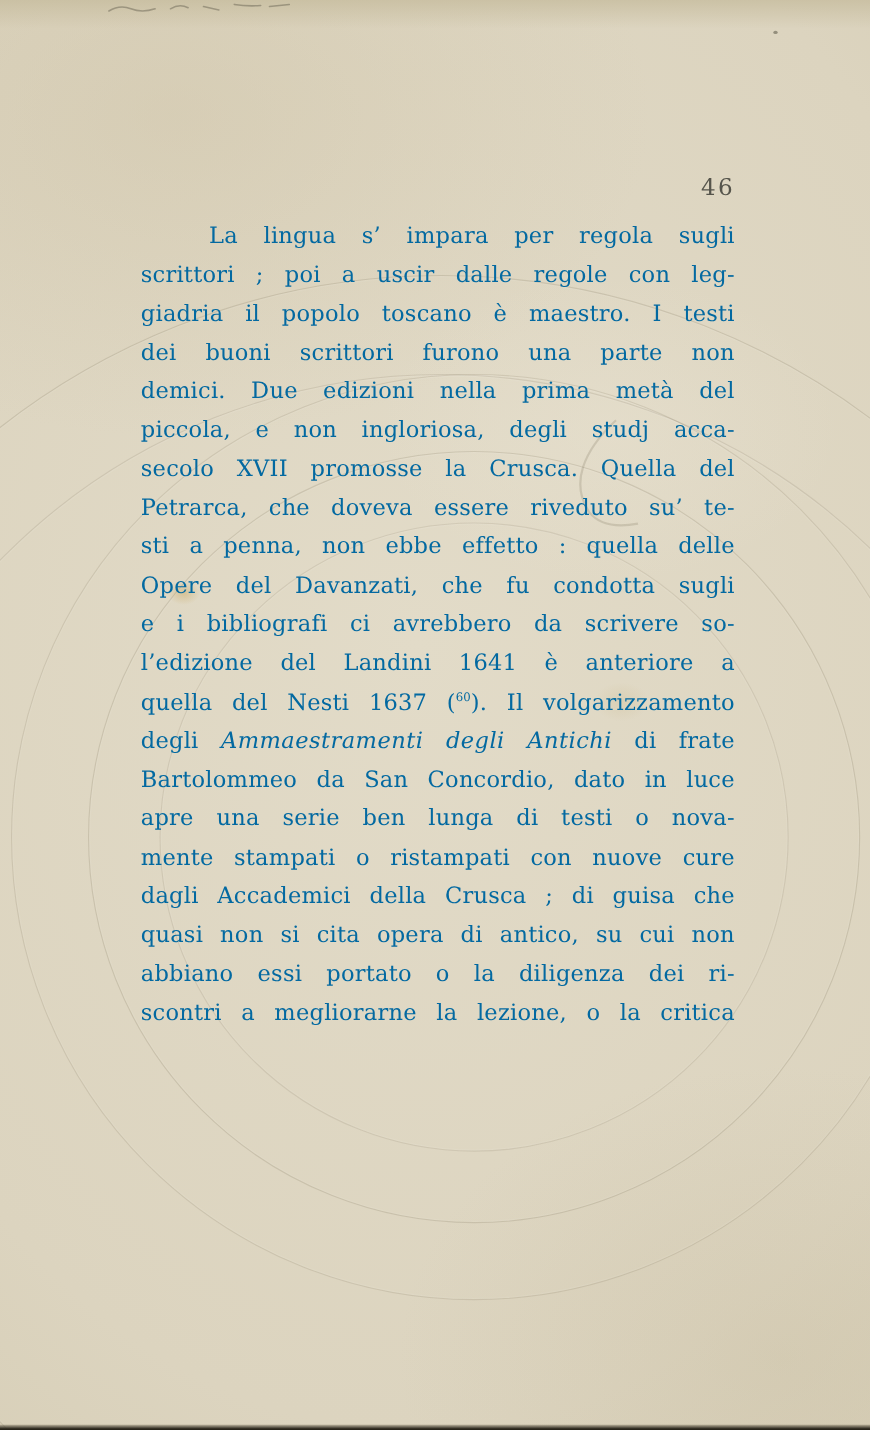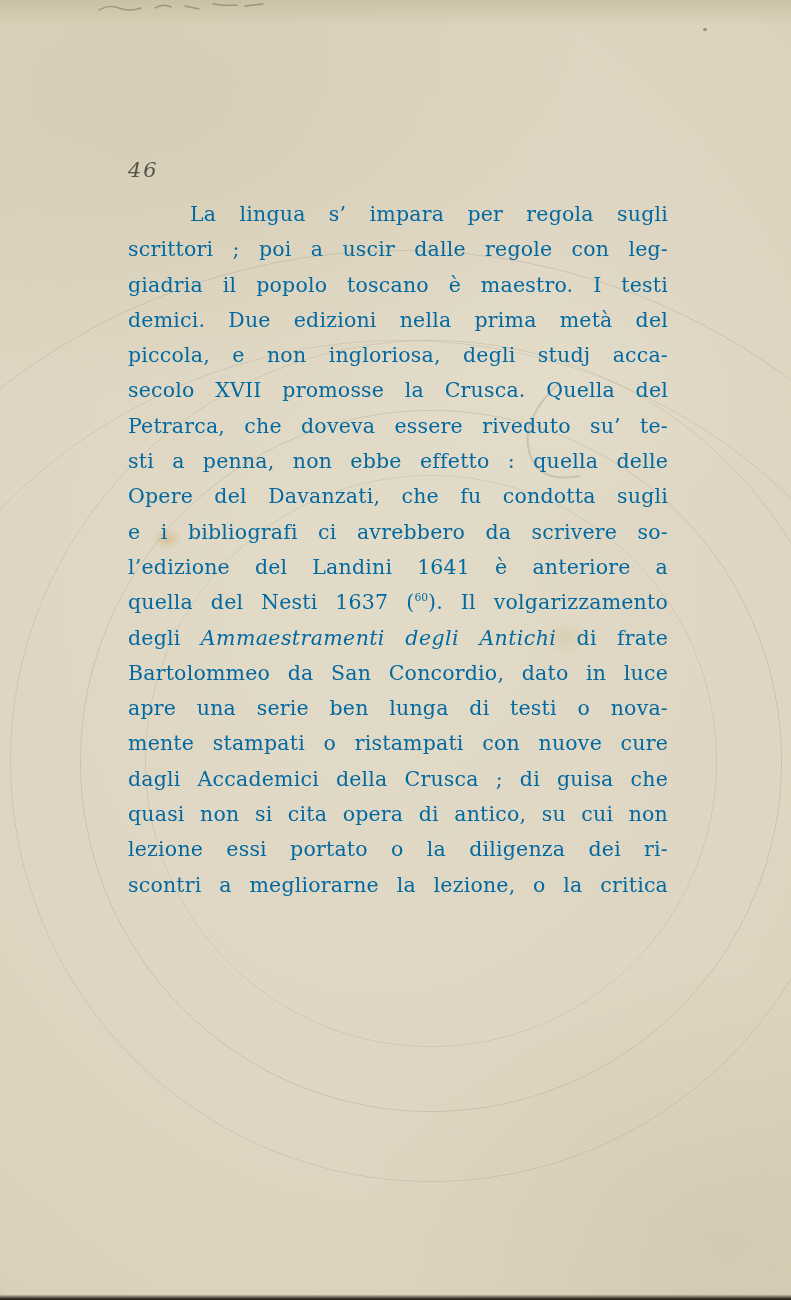--- a/index.html
+++ b/index.html
@@ -57,24 +57,23 @@
   }
   .scribble { position: absolute; left: 95px; top: 0; }
   .speck {
     position: absolute; left: 703px; top: 28px; width: 4px; height: 3px;
     border-radius: 50%; background: rgba(90,85,70,0.55);
   }
 
   
   .page-number {
     position: absolute; top: 158px; left: 128px; width: 540px;
-    text-align: left;
+    text-align: right;
     font-size: 21px; letter-spacing: 2px;
     color: #56554c;
-    font-style: italic;
   }
   .text-block {
     position: absolute; top: 197px; left: 128px; width: 540px;
     color: #0369a1;
   }
   .line {
     font-size: 20.5px;
     line-height: 35.3px;
     letter-spacing: 0.2px;
     text-align: justify;
@@ -110,32 +109,33 @@
 <div class="speck"></div>
 <svg class="scribble" width="180" height="18">
   <path d="M 4 10 q 10 -6 20 -2 t 22 0 M 60 8 q 8 -5 16 -1 M 90 6 l 14 3 M 118 4 q 12 2 24 1 M 150 6 l 18 -2" fill="none" stroke="rgba(95,90,75,0.45)" stroke-width="1.4" stroke-linecap="round"></path>
 </svg>
 
 <div class="page-number">46</div>
 <div class="text-block">
     <div class="line indent"><span>La lingua s’ impara per regola sugli</span></div>
     <div class="line"><span>scrittori ; poi a uscir dalle regole con leg-</span></div>
     <div class="line"><span>giadria il popolo toscano è maestro. I testi</span></div>
+    <div class="line"><span>dei buoni scrittori furono una parte non</span></div>
     <div class="line"><span>demici. Due edizioni nella prima metà del</span></div>
     <div class="line"><span>piccola, e non ingloriosa, degli studj acca-</span></div>
     <div class="line"><span>secolo XVII promosse la Crusca. Quella del</span></div>
     <div class="line"><span>Petrarca, che doveva essere riveduto su’ te-</span></div>
     <div class="line"><span>sti a penna, non ebbe effetto : quella delle</span></div>
     <div class="line"><span>Opere del Davanzati, che fu condotta sugli</span></div>
     <div class="line"><span>e i bibliografi ci avrebbero da scrivere so-</span></div>
     <div class="line"><span>l’edizione del Landini 1641 è anteriore a</span></div>
     <div class="line"><span>quella del Nesti 1637 (</span><sup>60</sup><span>). Il volgarizzamento</span></div>
     <div class="line"><span>degli </span><i>Ammaestramenti degli Antichi</i><span> di frate</span></div>
     <div class="line"><span>Bartolommeo da San Concordio, dato in luce</span></div>
     <div class="line"><span>apre una serie ben lunga di testi o nova-</span></div>
     <div class="line"><span>mente stampati o ristampati con nuove cure</span></div>
     <div class="line"><span>dagli Accademici della Crusca ; di guisa che</span></div>
     <div class="line"><span>quasi non si cita opera di antico, su cui non</span></div>
-    <div class="line"><span>lezione essi portato o la diligenza dei ri-</span></div>
+    <div class="line"><span>abbiano essi portato o la diligenza dei ri-</span></div>
     <div class="line"><span>scontri a megliorarne la lezione, o la critica</span></div>
   </div>
 
 <div class="paper-edge-bottom-strip"></div>
 
 </body></html>

